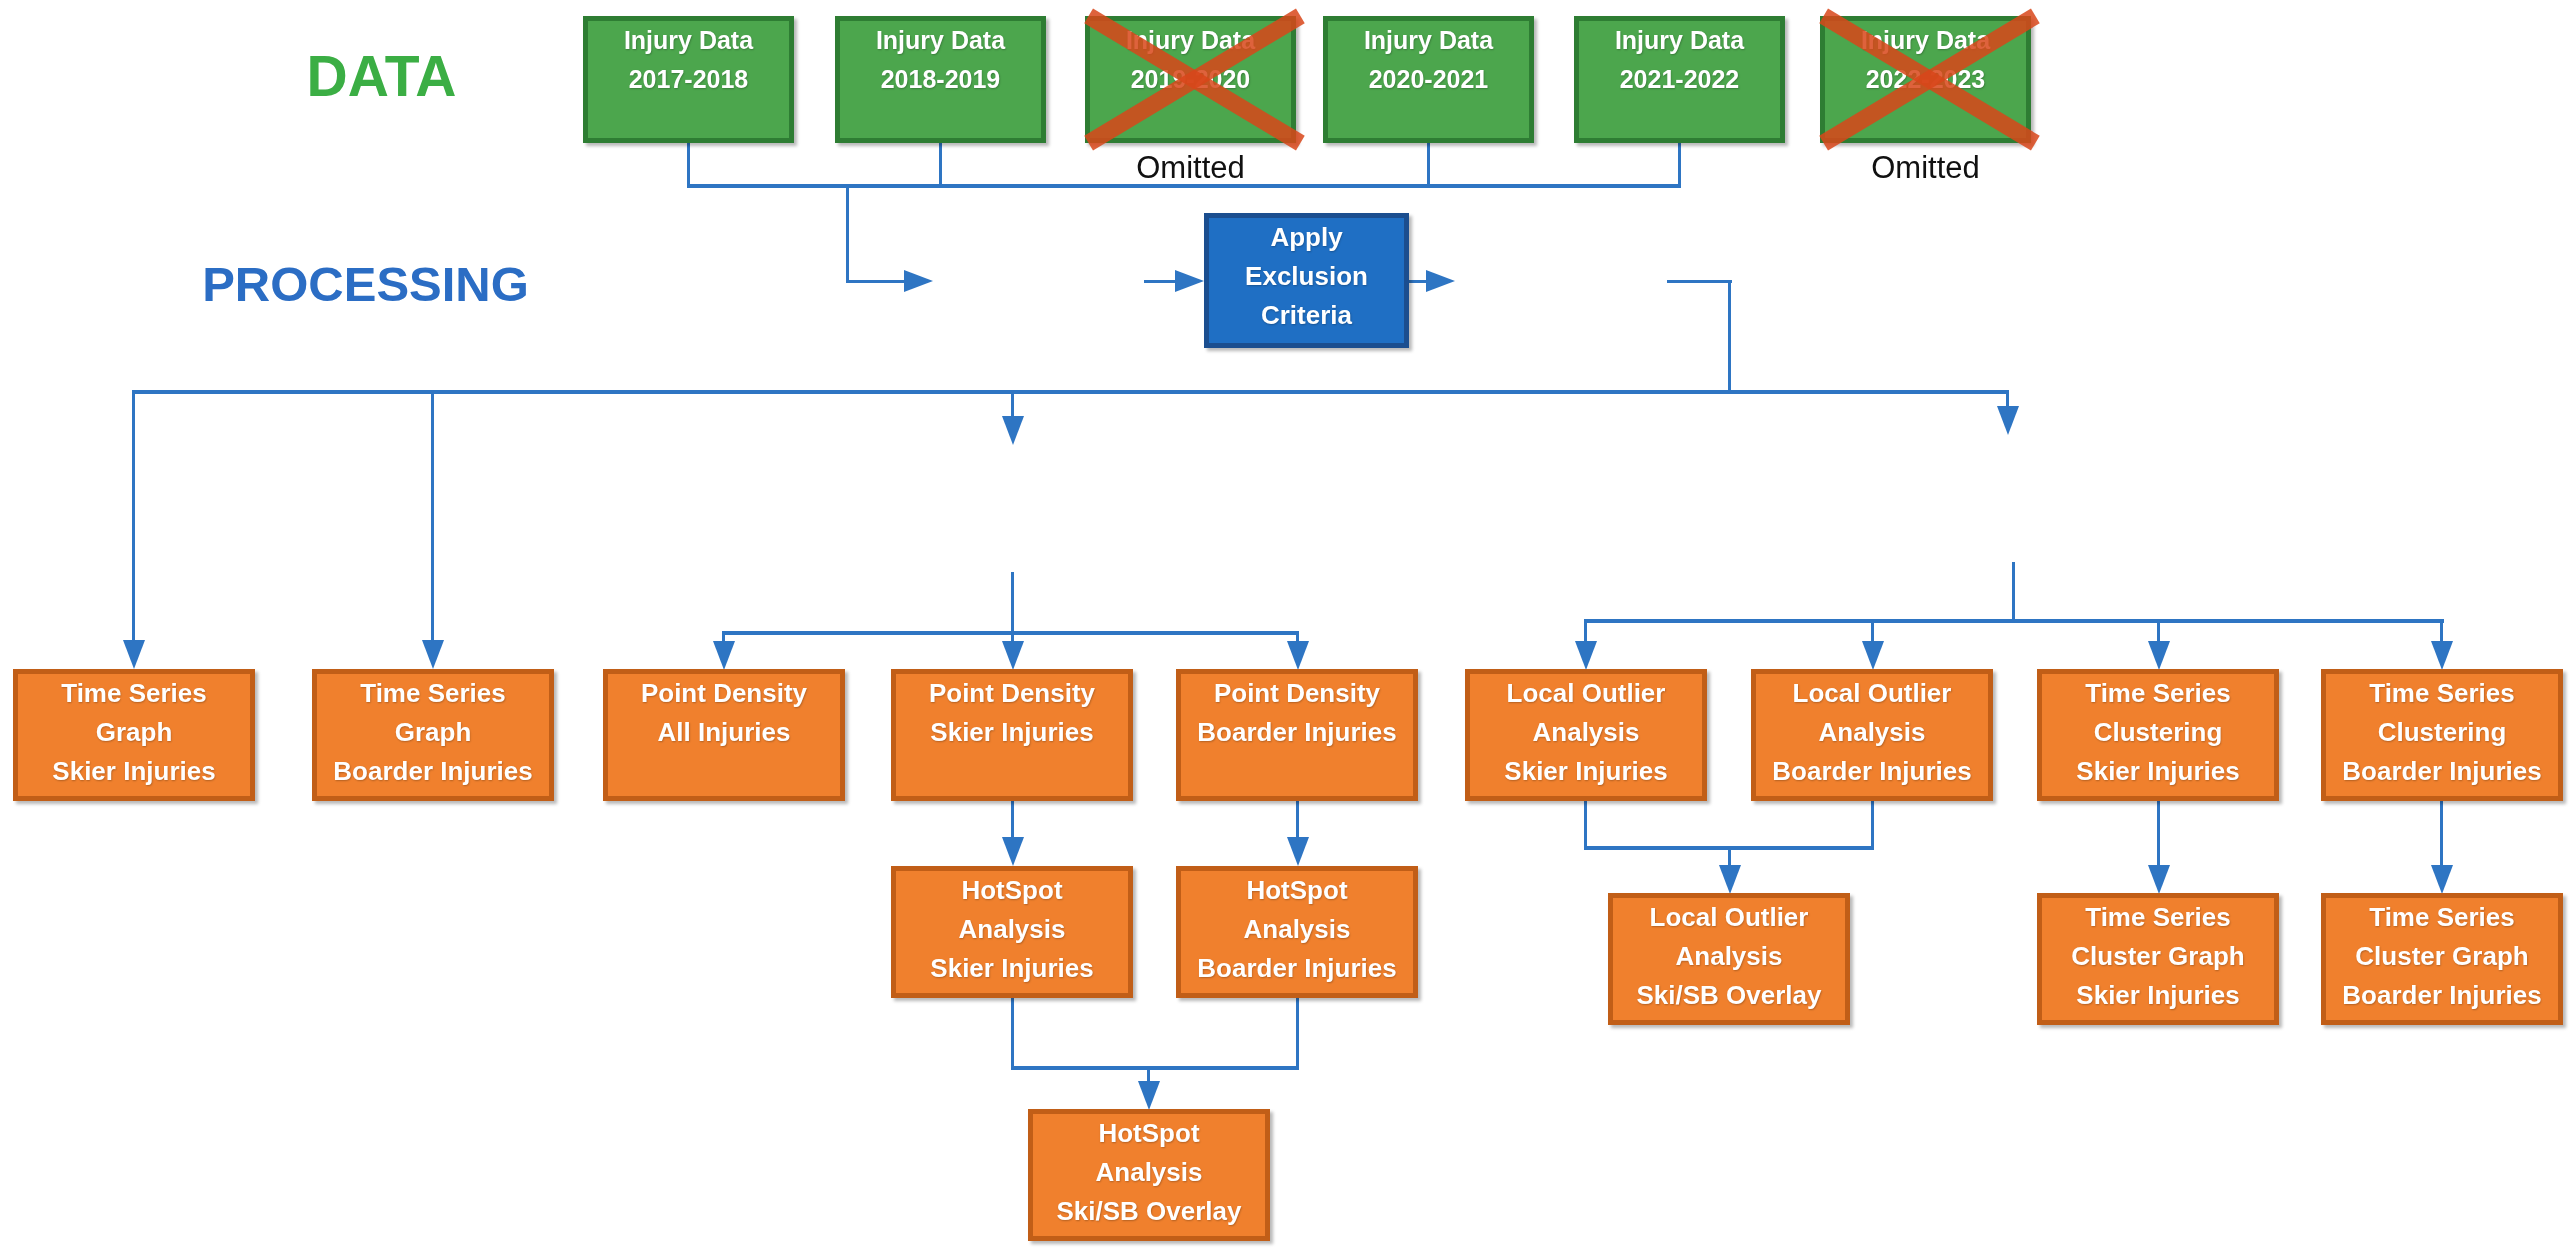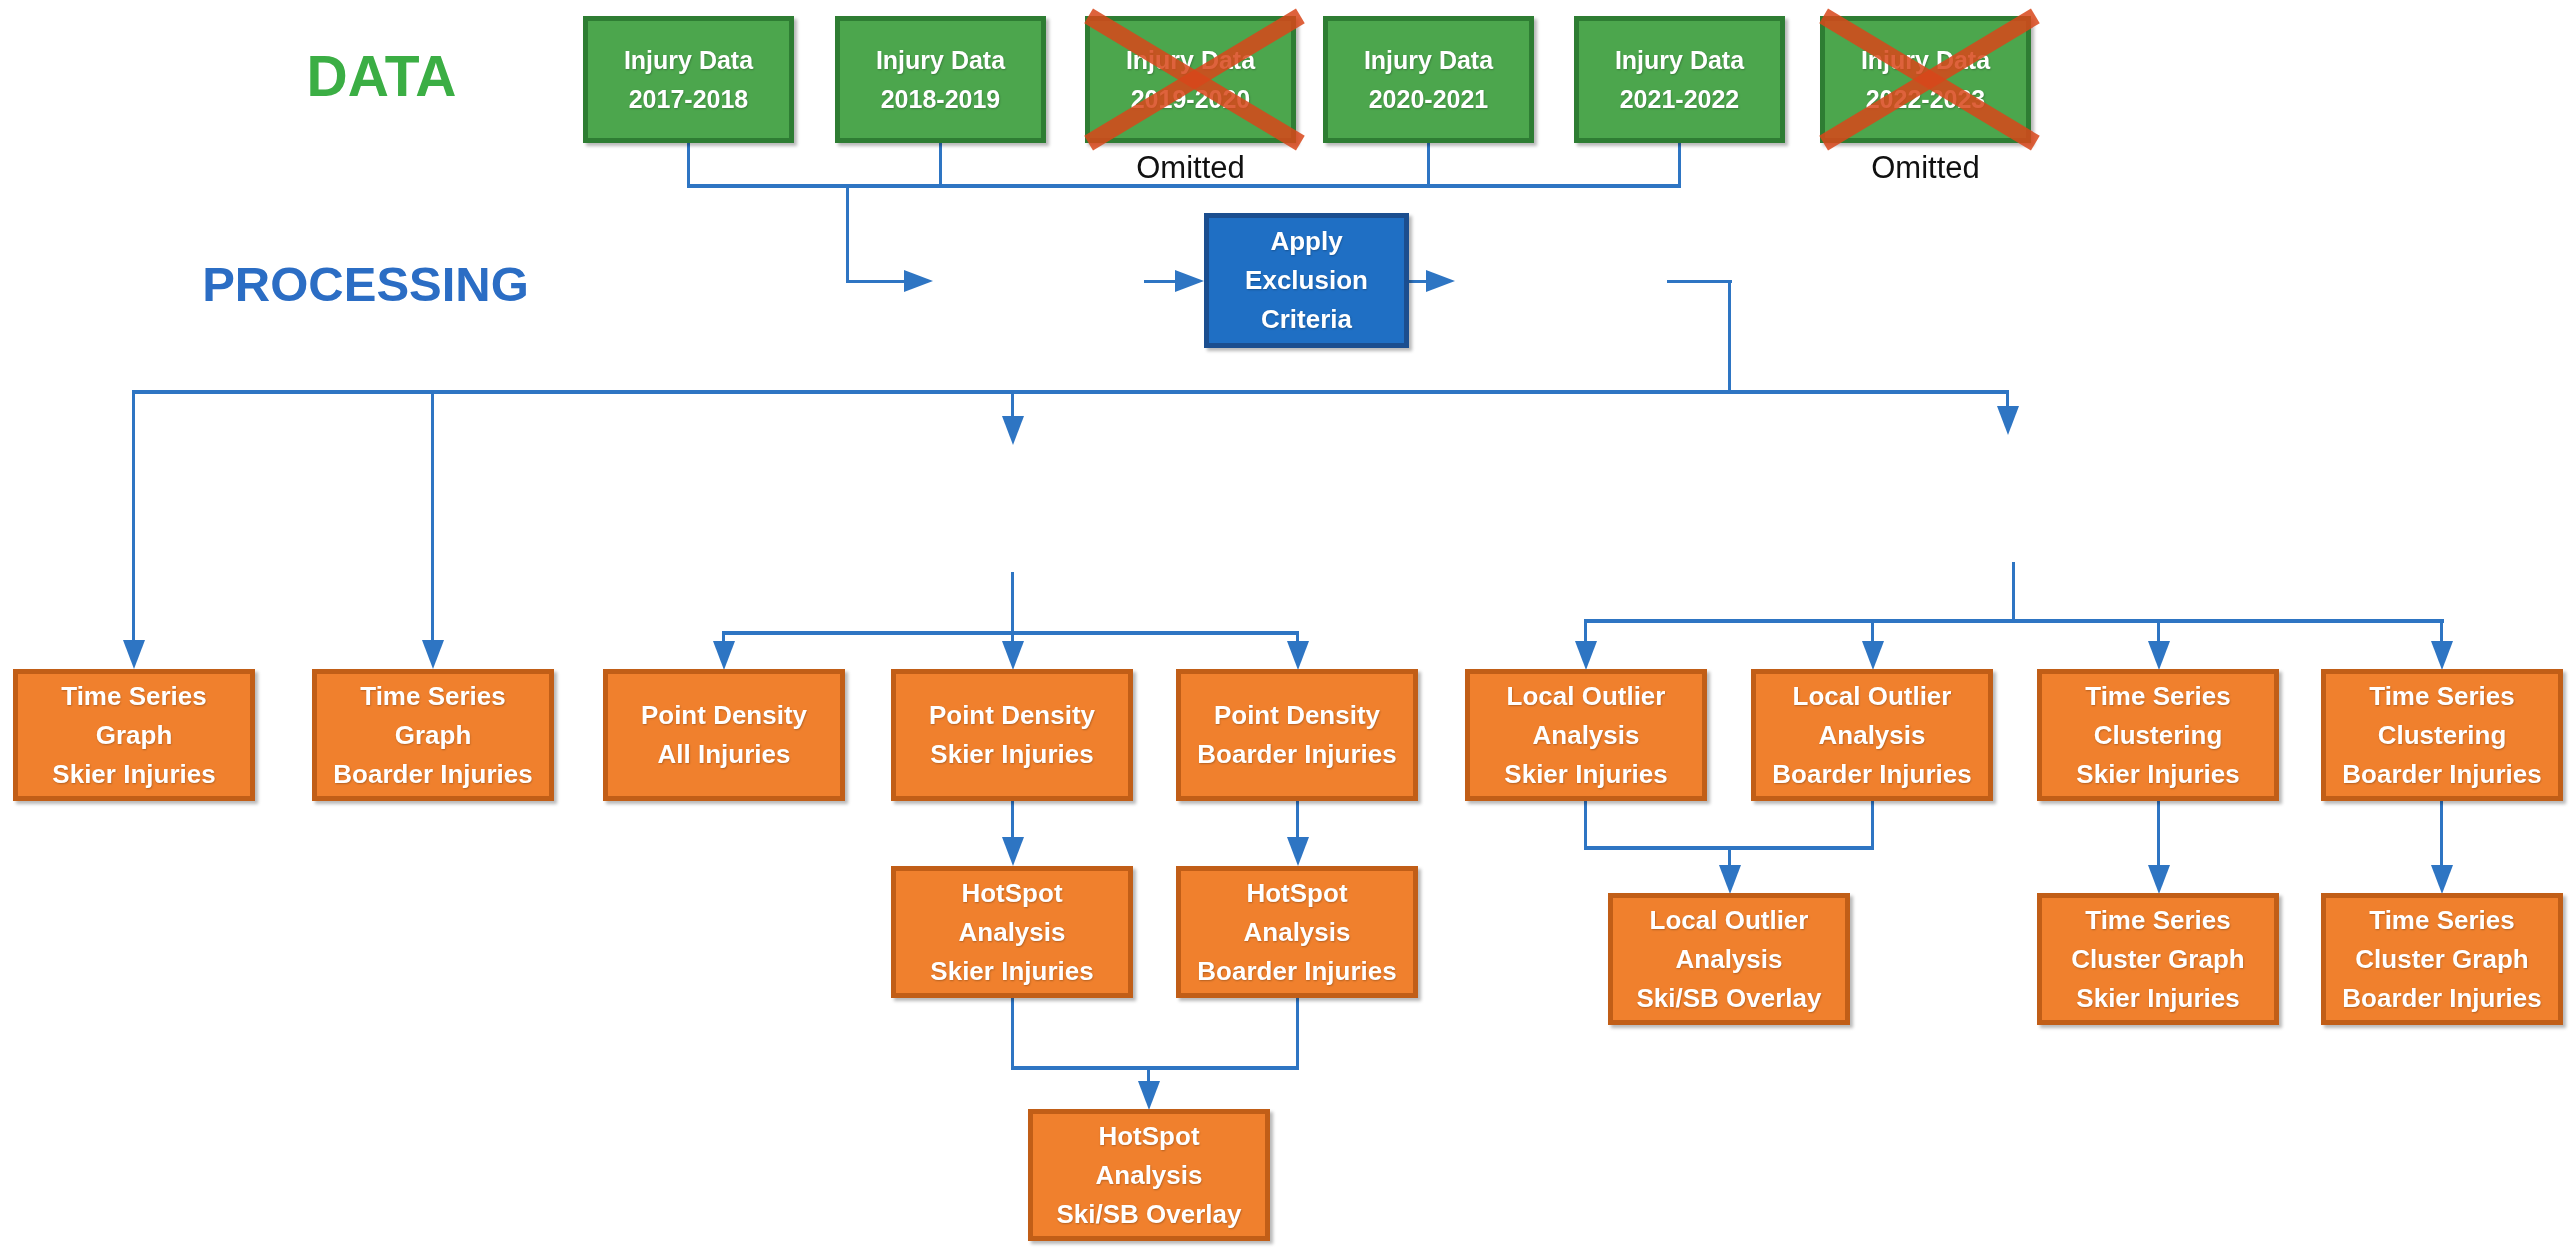--- a/index.html
+++ b/index.html
@@ -5,21 +5,21 @@
   html,body{margin:0;padding:0;background:#ffffff;}
   .canvas{
     position:relative;width:2576px;height:1252px;background:#ffffff;
     font-family:"Liberation Sans",sans-serif;overflow:hidden;
   }
   .section-label{position:absolute;font-weight:bold;white-space:nowrap;}
   .label-data{left:278px;top:43px;width:207px;font-size:57px;color:#3bae44;text-align:center;}
   .label-processing{left:191px;top:256px;width:349px;font-size:49px;color:#2b6dc4;text-align:center;}
   .label-analysis{left:161px;top:938px;width:413px;font-size:59px;color:#f5821e;text-align:center;line-height:1.28;white-space:normal;}
   .box{
-    position:absolute;display:flex;align-items:center;justify-content:center;
+    position:absolute;display:flex;align-items:flex-start;justify-content:center;
     text-align:center;color:#ffffff;font-weight:bold;
     box-shadow:2.6px 3.2px 3.2px rgba(0,0,0,0.28);box-sizing:border-box;
   }
   .box .box-text{width:100%;padding:0 3.9px;text-shadow:0.6px 1.3px 1.9px rgba(0,0,0,0.25);}
   .green-box{background:#4ca64d;border:5.8px solid #2e7d33;font-size:25px;line-height:1.55;}
   .blue-box{background:#1f6fc4;border:5.2px solid #1b4e8f;font-size:26px;line-height:1.5;}
   .orange-box{background:#f0802d;border:5.2px solid #c15e17;font-size:26px;line-height:1.5;}
   .omitted{position:absolute;color:#111111;font-size:31px;font-weight:normal;text-align:center;}
   .vline,.hline{position:absolute;background:#2e75c3;}
   .vline{width:3.2px;}

